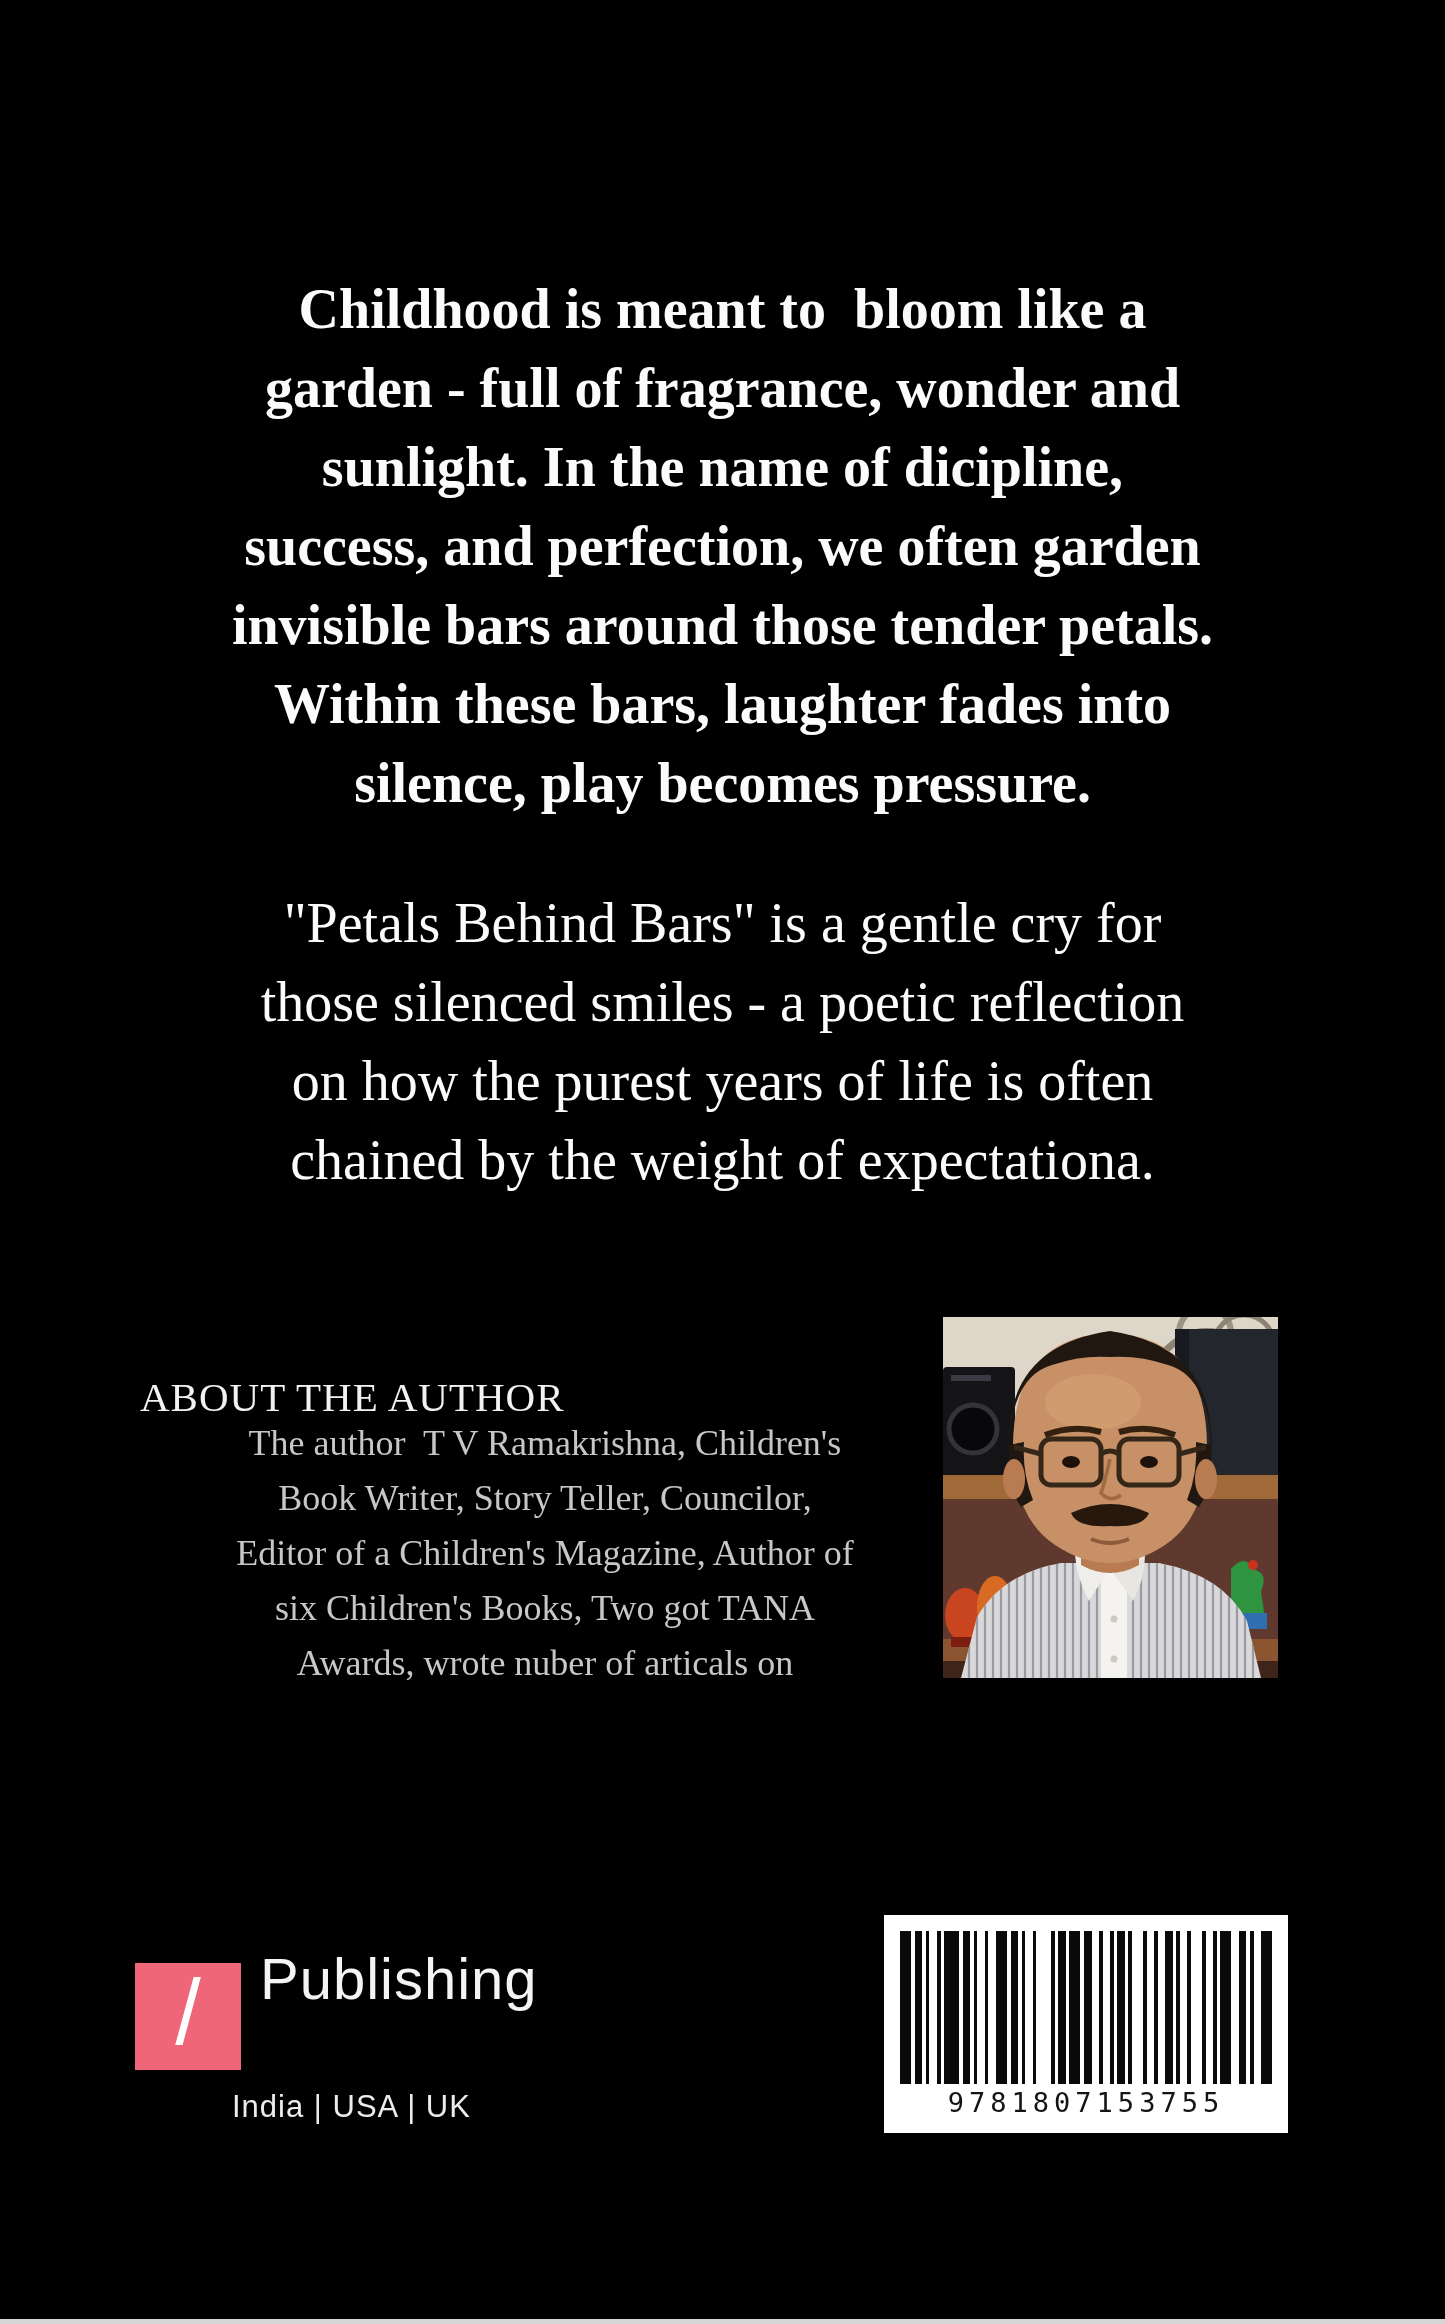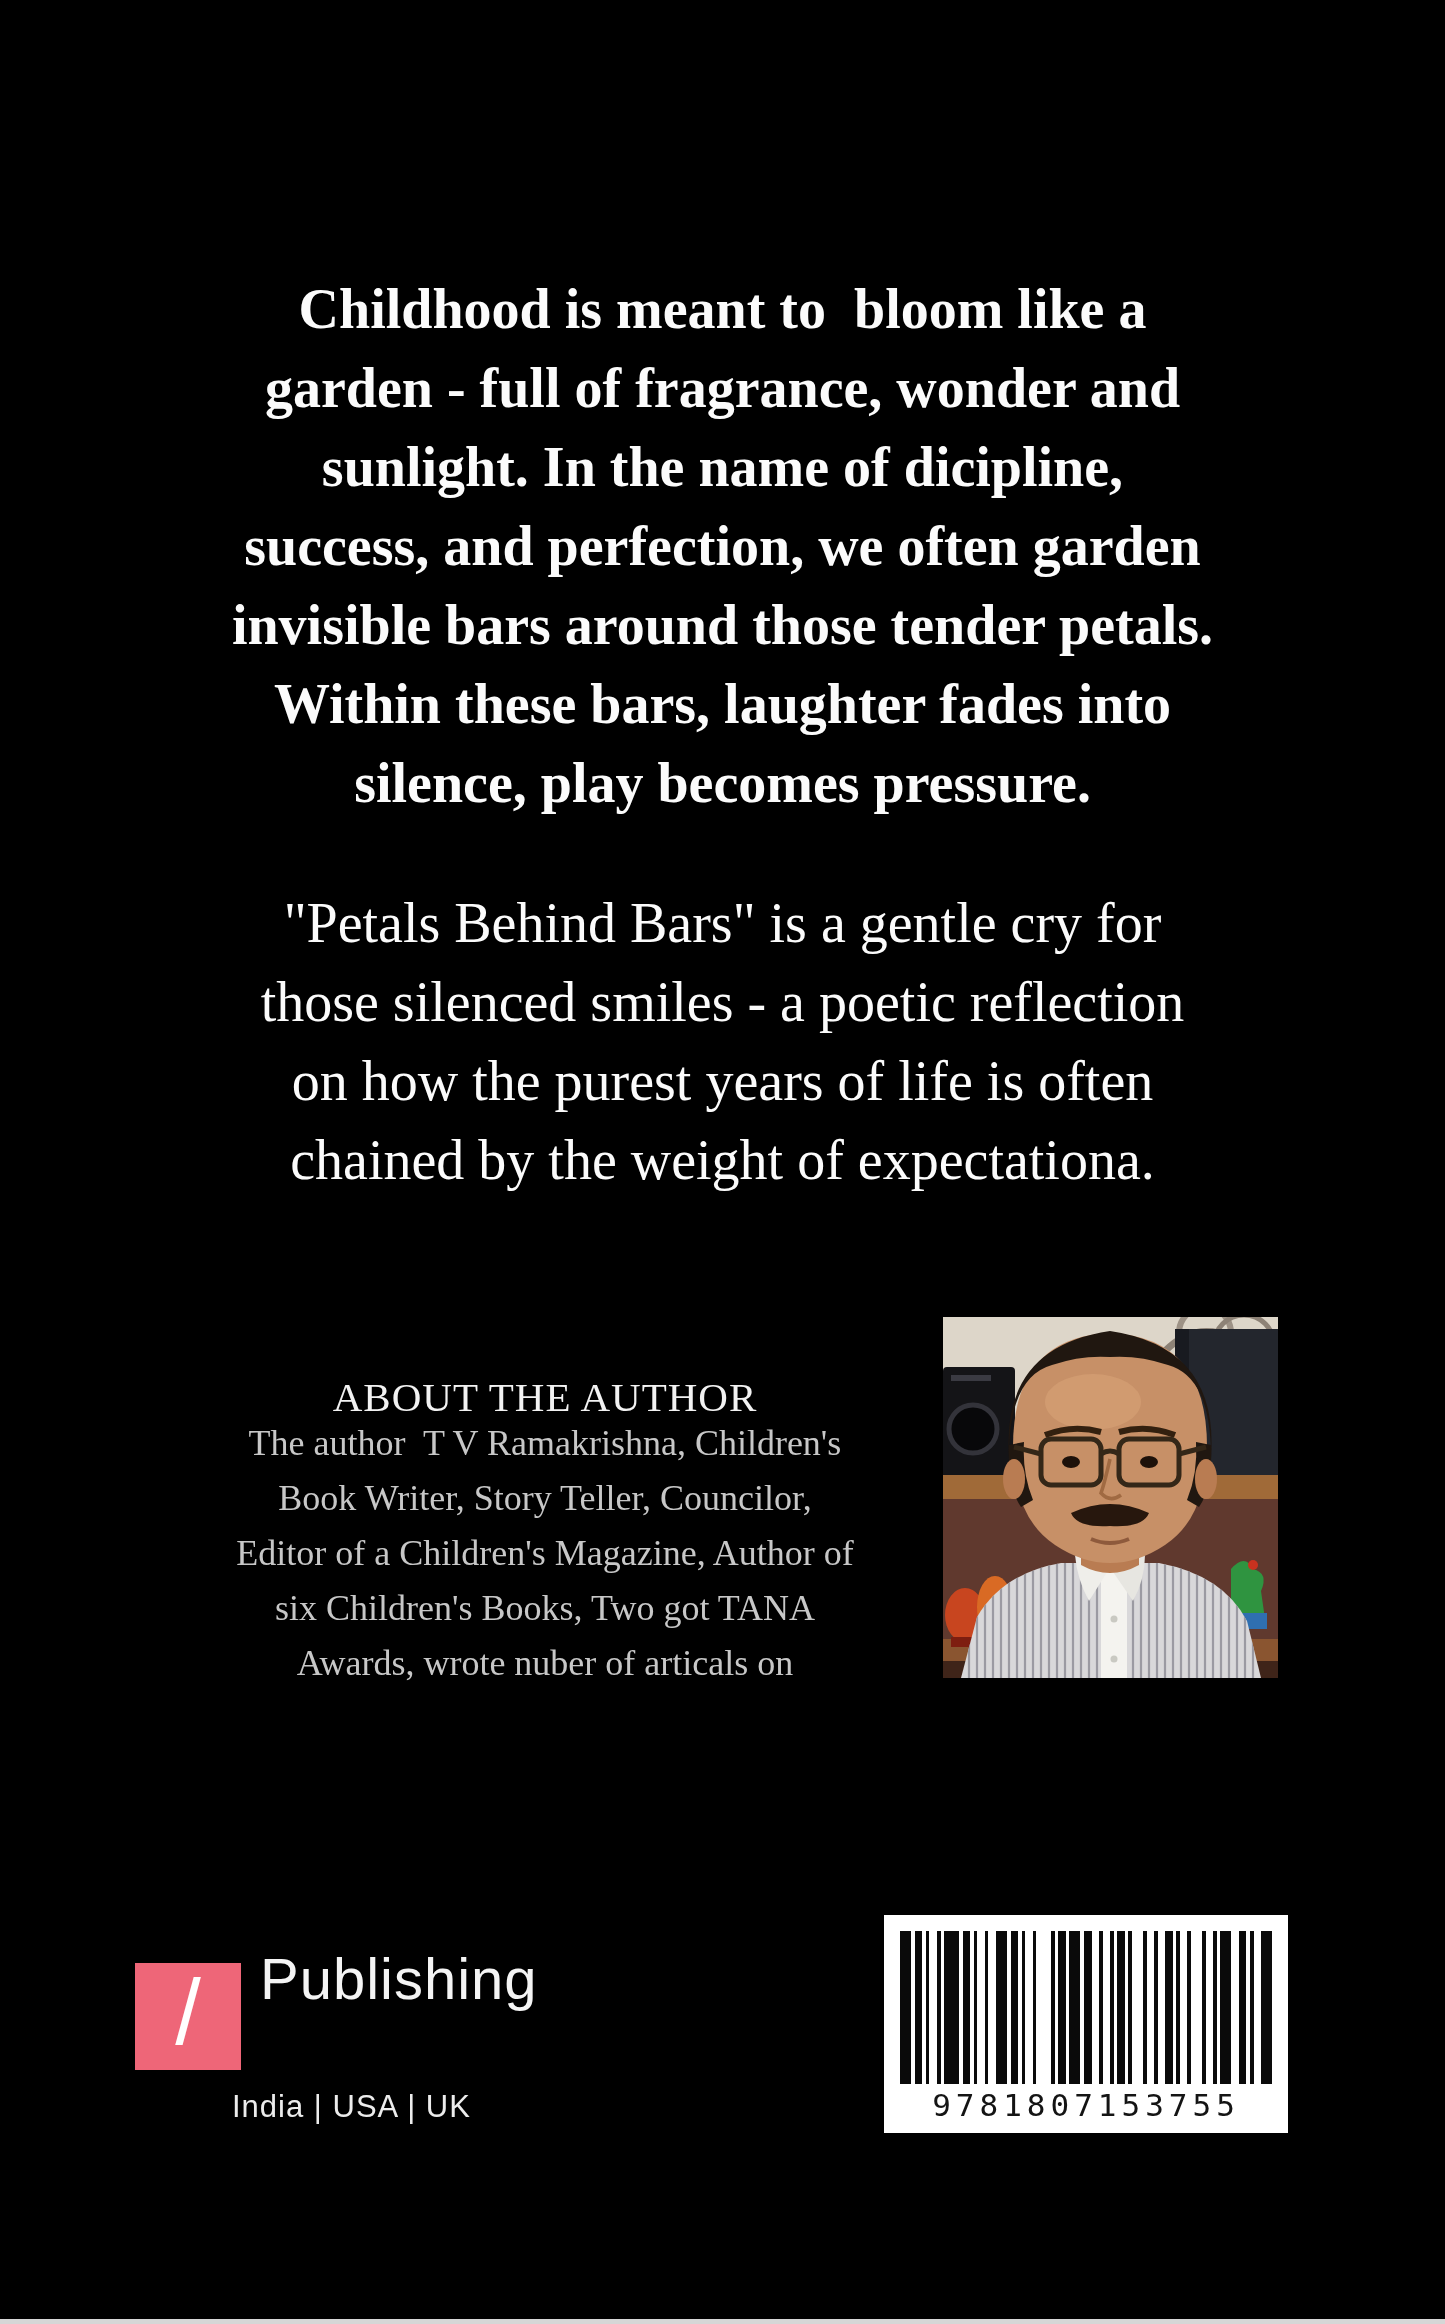--- a/index.html
+++ b/index.html
@@ -7,21 +7,21 @@
         font-family:"Liberation Serif",serif;}
   .line{white-space:pre-wrap;}
 
   
   .blurb{position:absolute;left:0;width:1445px;text-align:center;color:#fbfbfb;
          font-size:56px;line-height:79px;}
   #blurb1{top:270px;font-weight:bold;}
   #blurb2{top:884px;}
 
   
-  .about-heading{position:absolute;left:140px;top:1372px;width:810px;text-align:center;
+  .about-heading{position:absolute;left:140px;top:1372px;width:810px;text-align:left;
                  color:#f2f2f2;font-size:41px;line-height:50px;letter-spacing:1px;}
   .about-body{position:absolute;left:140px;top:1416px;width:810px;text-align:center;
               color:#c7c7c7;font-size:36px;line-height:55px;}
 
   
   .photo{position:absolute;left:943px;top:1317px;width:335px;height:361px;overflow:hidden;}
 
   
   .logo-square{position:absolute;left:135px;top:1963px;width:106px;height:107px;
                background:#ee6678;display:flex;align-items:center;justify-content:center;}
@@ -33,21 +33,21 @@
   .pub-regions{position:absolute;left:232px;top:2089px;color:#ececec;
                font-family:"Liberation Sans",sans-serif;font-weight:300;
                font-size:31px;letter-spacing:1px;}
 
   
   .barcode{position:absolute;left:884px;top:1915px;width:404px;height:218px;
            background:#ffffff;}
   .bars{position:absolute;left:16px;right:16px;top:16px;height:153px;display:flex;}
   .bars div{height:100%;}
   .isbn{position:absolute;left:0;right:0;top:172px;text-align:center;color:#141414;
-        font-family:"DejaVu Sans Mono",monospace;font-size:31px;letter-spacing:5px;}
+        font-family:"DejaVu Sans Mono",monospace;font-size:27px;letter-spacing:5px;}
 
   .bottom-strip{position:absolute;left:0;bottom:0;width:100%;height:5px;background:#d6d6d6;}
 </style>
 </head>
 <body>
 
 <div class="page">
 
   <section class="blurb" id="blurb1">
     <div class="line">Childhood is meant to  bloom like a</div>

